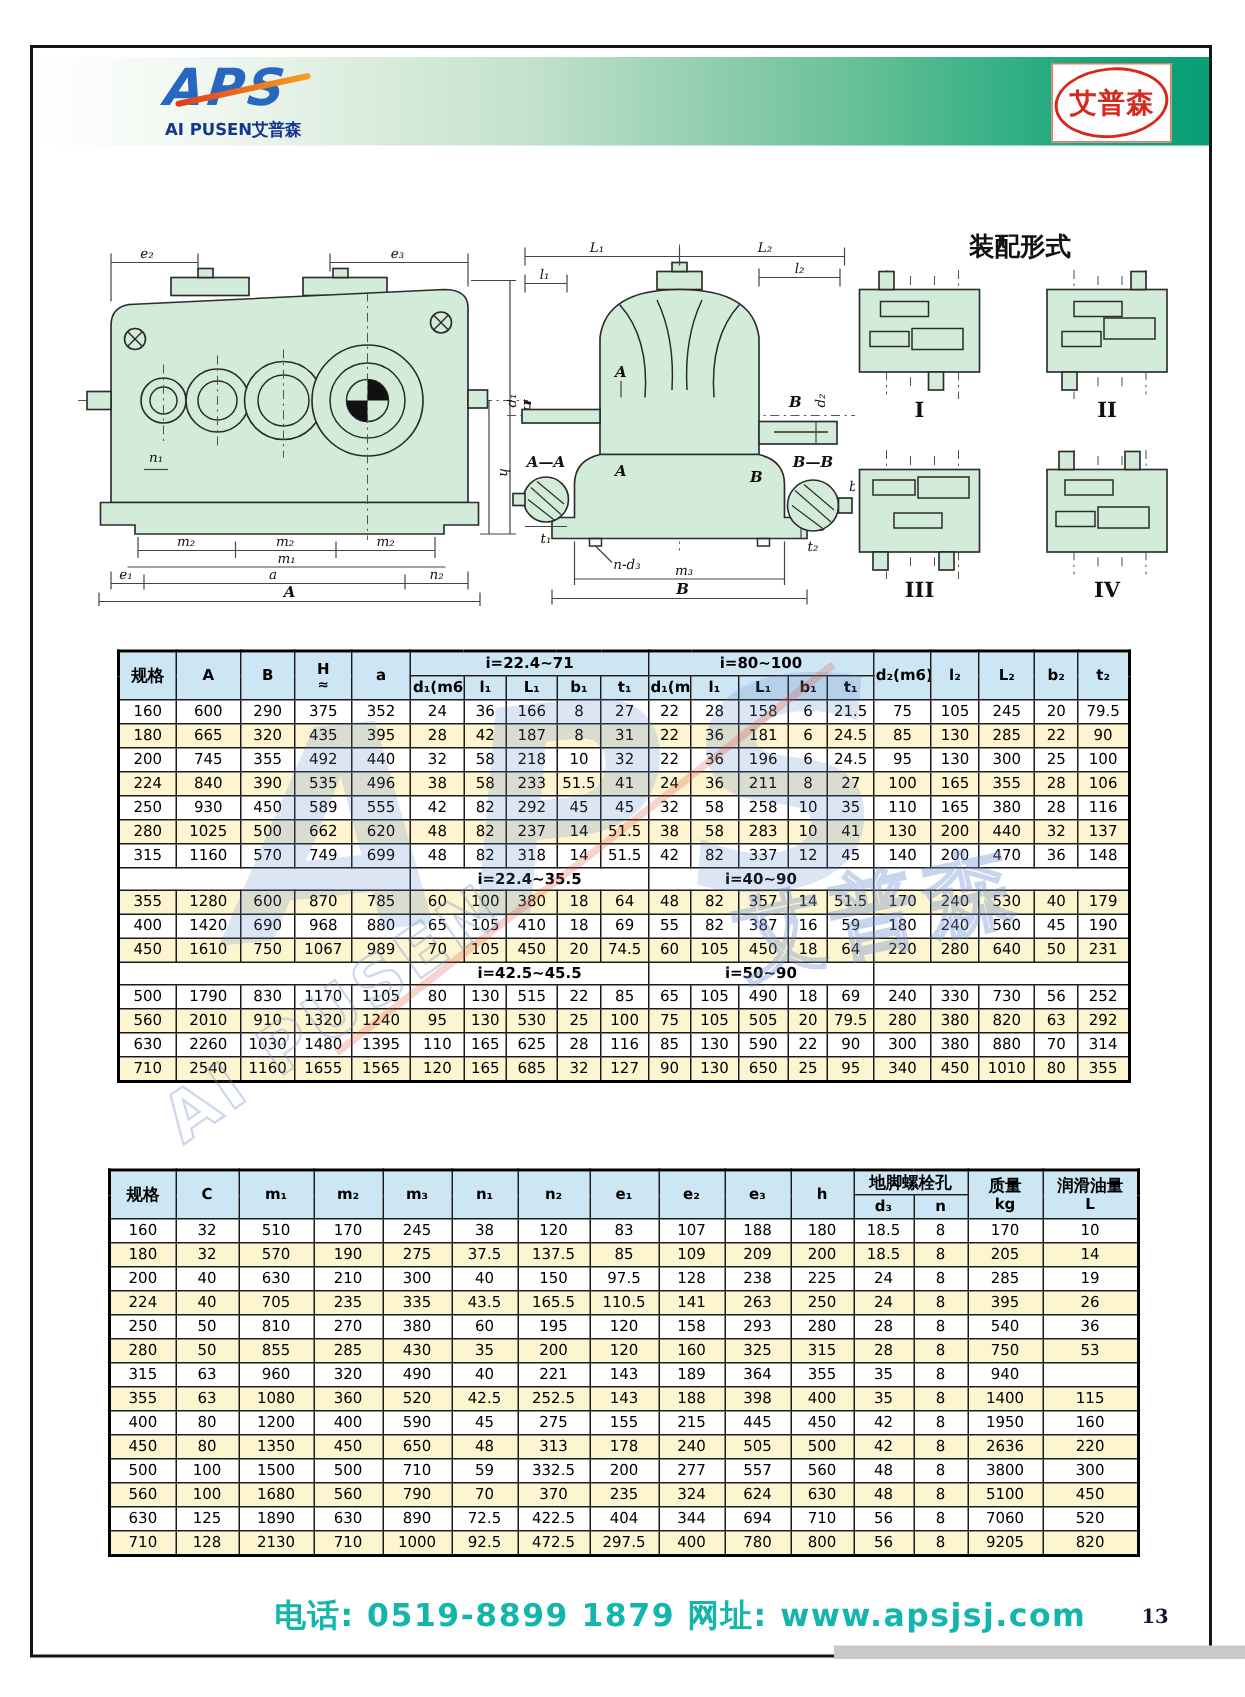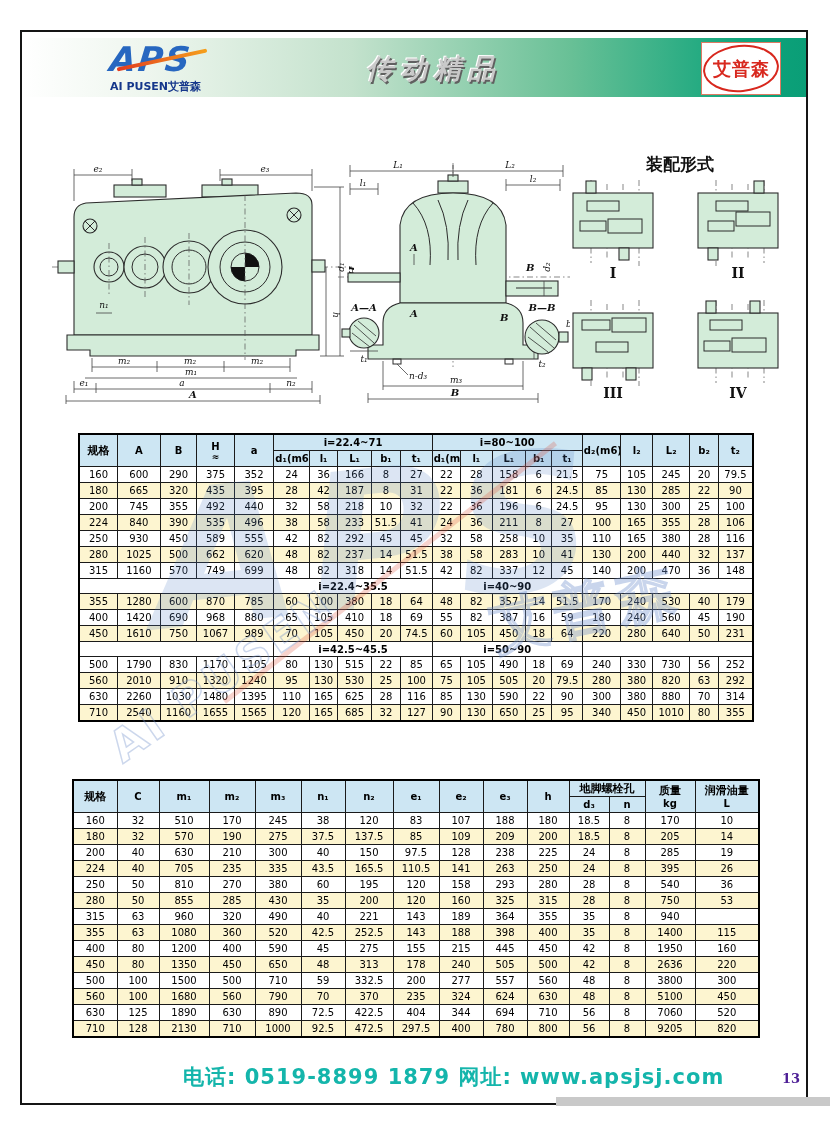--- a/index.html
+++ b/index.html
@@ -40,37 +40,36 @@
   .t2 tbody tr:nth-child(even) td{background:#fdf5d0;}
   .band td{background:#fff;height:14px;font-weight:700;}
   
   .watermark{position:absolute;left:60px;top:420px;width:700px;height:360px;pointer-events:none;z-index:6;}
   .wm-aps{position:absolute;left:90px;top:10px;font:italic 900 190px "DejaVu Sans",sans-serif;color:rgba(80,125,195,0.20);transform:rotate(-6deg);letter-spacing:10px;}
   .wm-slash{position:absolute;left:120px;top:150px;width:420px;height:0;border-top:5px solid rgba(225,80,55,0.25);transform:rotate(-38deg);}
   .wm-cn{position:absolute;left:430px;top:150px;font:900 58px "DejaVu Sans",sans-serif;color:rgba(255,255,255,0.05);-webkit-text-stroke:1.5px rgba(100,135,200,0.35);transform:rotate(-12deg);letter-spacing:6px;}
   .wm-en{position:absolute;left:30px;top:230px;font:900 44px "DejaVu Sans",sans-serif;color:rgba(255,255,255,0.05);-webkit-text-stroke:1.5px rgba(110,140,200,0.35);transform:rotate(-35deg);letter-spacing:4px;}
   
   .footer{position:absolute;left:183px;top:1063px;font:700 21px "DejaVu Sans",sans-serif;color:#14b5ab;letter-spacing:1px;white-space:nowrap;}
-  .pagenum{position:absolute;left:782px;top:1071px;font:700 13px "DejaVu Serif",serif;color:#4c1d95;}
+  .pagenum{position:absolute;left:761px;top:1071px;font:700 13px "DejaVu Serif",serif;color:#0f172a;}
   .graybar{position:absolute;left:556px;top:1097px;width:274px;height:9px;background:#c9c9c9;z-index:8;}
 </style>
 </head>
 <body>
 
 <div class="page">
   <div class="frame"></div>
 
   <div class="banner"></div>
   <div class="logo">
     <div class="logo-aps">APS</div>
     <div class="logo-swoosh"></div>
     <div class="logo-sub">AI PUSEN艾普森</div>
   </div>
   <div class="slogan">
-    <span>传动精品</span>
   </div>
   <div class="badge">
     <span class="badge-ellipse">
       <span class="badge-text">艾普森</span>
     </span>
   </div>
 
 
   <svg class="svgbox" style="left:52px;top:155px;" width="302" height="250" viewBox="0 0 302 250">
     <line class="cline" x1="0" y1="112" x2="300" y2="112"></line>

